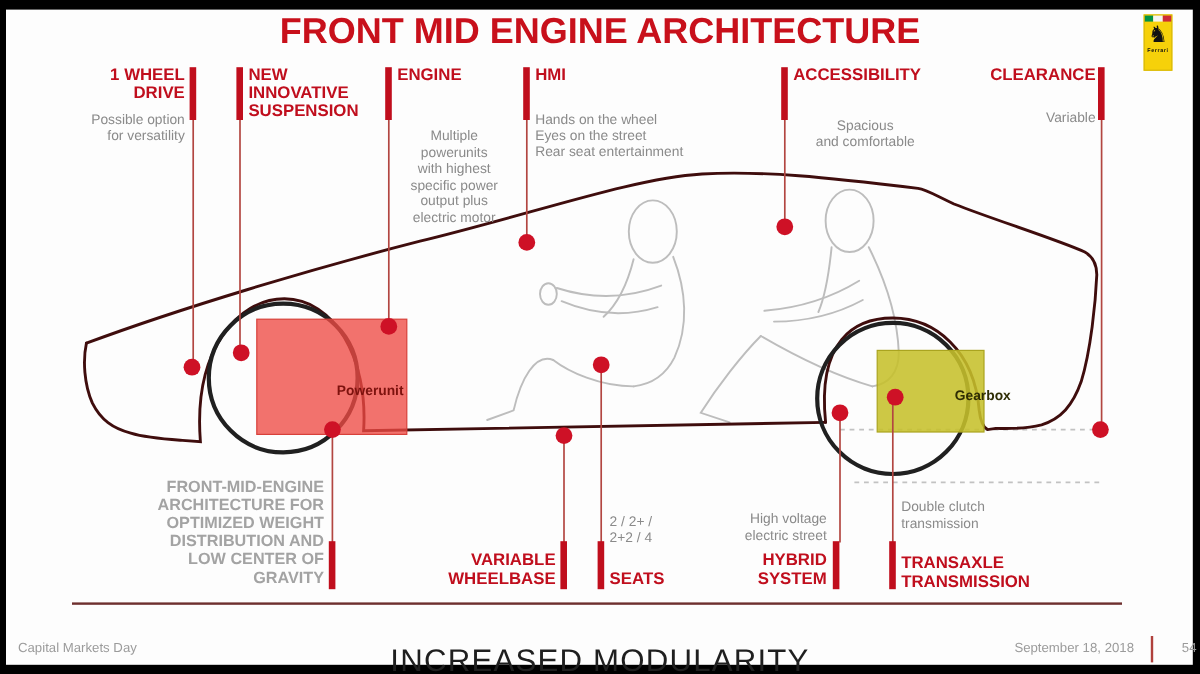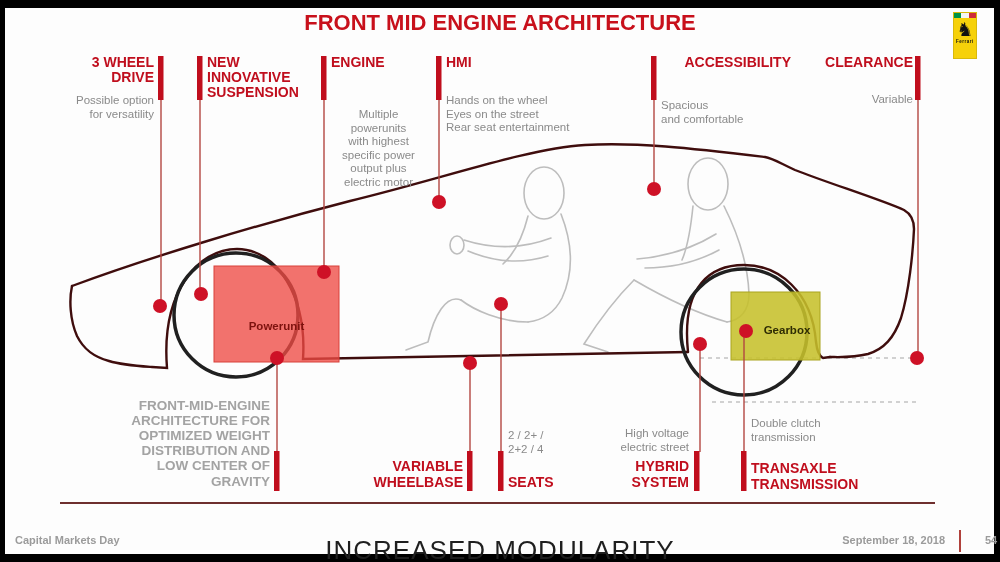--- a/index.html
+++ b/index.html
@@ -1,28 +1,28 @@
 <!DOCTYPE html>
 <html><head>
 <meta charset="utf-8">
 <style>
   html,body{margin:0;padding:0;}
   body{width:1000px;height:562px;position:relative;background:#000;font-family:"Liberation Sans",sans-serif;overflow:hidden;}
   .slide{position:absolute;left:5px;top:8px;width:989px;height:546px;background:#fdfdfd;}
   .abs{position:absolute;}
-  .title{left:0;top:10px;width:1000px;text-align:center;font-size:22px;font-weight:bold;color:#c8101b;letter-spacing:0px;}
+  .title{left:0;top:10px;width:1000px;text-align:center;font-size:30px;font-weight:bold;color:#c8101b;letter-spacing:0px;}
   .toplabel{font-size:14px;font-weight:bold;color:#c00e1d;line-height:1.07;white-space:pre-line;}
   .botlabel{font-size:14px;font-weight:bold;color:#c00e1d;line-height:1.12;white-space:pre-line;}
   .fmelabel{font-size:13.5px;font-weight:bold;color:#a3a3a3;line-height:1.12;white-space:pre-line;}
   .note{font-size:11.5px;color:#8a8a8a;line-height:1.18;white-space:pre-line;}
   .r{text-align:right;}
-  .boxlabel{font-size:11.5px;font-weight:bold;text-align:center;}
+  .boxlabel{font-size:11.5px;font-weight:bold;text-align:center;padding-left:32px;}
   .banner{left:0;top:505px;width:1000px;text-align:center;font-size:26px;color:#1f1f1f;letter-spacing:1px;font-weight:400;margin-top:30px;}
   .rule{left:60px;top:502px;width:875px;height:2px;background:#6e2f2e;}
-  .footer{font-size:11px;color:#9b9b9b;font-weight:bold;}
+  .footer{font-size:11px;color:#9b9b9b;}
   .fdiv{left:959px;top:530px;width:2px;height:22px;background:#b0413c;}
   svg{position:absolute;left:0;top:0;}
   .logo{left:953px;top:12px;width:24px;height:47px;background:#f6d10a;border:1px solid #d9b90a;box-sizing:border-box;display:flex;flex-direction:column;align-items:center;}
   .logo .band{width:100%;height:5px;display:flex;}
   .logo .band span{flex:1;height:100%;}
   .logo .horse{font-size:19px;line-height:1;color:#111;margin-top:2px;}
   .logo .brand{font-size:4.5px;color:#111;font-weight:bold;letter-spacing:.5px;}
 </style>
 </head>
 <body>
@@ -119,21 +119,21 @@
 <div class="abs logo">
   <div class="band">
       <span style="background:#009246"></span>
       <span style="background:#f4f4f4"></span>
       <span style="background:#ce2b37"></span>
     </div>
   <div class="horse">♞</div>
   <div class="brand">Ferrari</div>
 </div>
 
-<div class="abs toplabel r" style="left:44px;top:55px;width:110px;">3 WHEEL
+<div class="abs toplabel r" style="left:44px;top:55px;width:110px;">1 WHEEL
 DRIVE</div>
 <div class="abs note r" style="left:44px;top:94px;width:110px;">Possible option
 for versatility</div>
 
 <div class="abs toplabel" style="left:207px;top:55px;width:110px;">NEW
 INNOVATIVE
 SUSPENSION</div>
 
 <div class="abs toplabel" style="left:331px;top:55px;width:90px;">ENGINE</div>
 <div class="abs note" style="left:331px;top:108px;width:95px;text-align:center;">Multiple
@@ -141,22 +141,22 @@
 with highest
 specific power
 output plus
 electric motor</div>
 
 <div class="abs toplabel" style="left:446px;top:55px;width:90px;">HMI</div>
 <div class="abs note" style="left:446px;top:94px;width:150px;">Hands on the wheel
 Eyes on the street
 Rear seat entertainment</div>
 
-<div class="abs toplabel" style="left:661px;top:55px;width:130px;text-align:right;">ACCESSIBILITY</div>
-<div class="abs note" style="left:661px;top:99px;width:120px;">Spacious
+<div class="abs toplabel" style="left:661px;top:55px;width:130px;">ACCESSIBILITY</div>
+<div class="abs note" style="left:661px;top:99px;width:120px;text-align:center;">Spacious
 and comfortable</div>
 
 <div class="abs toplabel r" style="left:803px;top:55px;width:110px;">CLEARANCE</div>
 <div class="abs note r" style="left:803px;top:93px;width:110px;">Variable</div>
 
 <div class="abs fmelabel r" style="left:120px;top:398px;width:150px;">FRONT-MID-ENGINE
 ARCHITECTURE FOR
 OPTIMIZED WEIGHT
 DISTRIBUTION AND
 LOW CENTER OF

